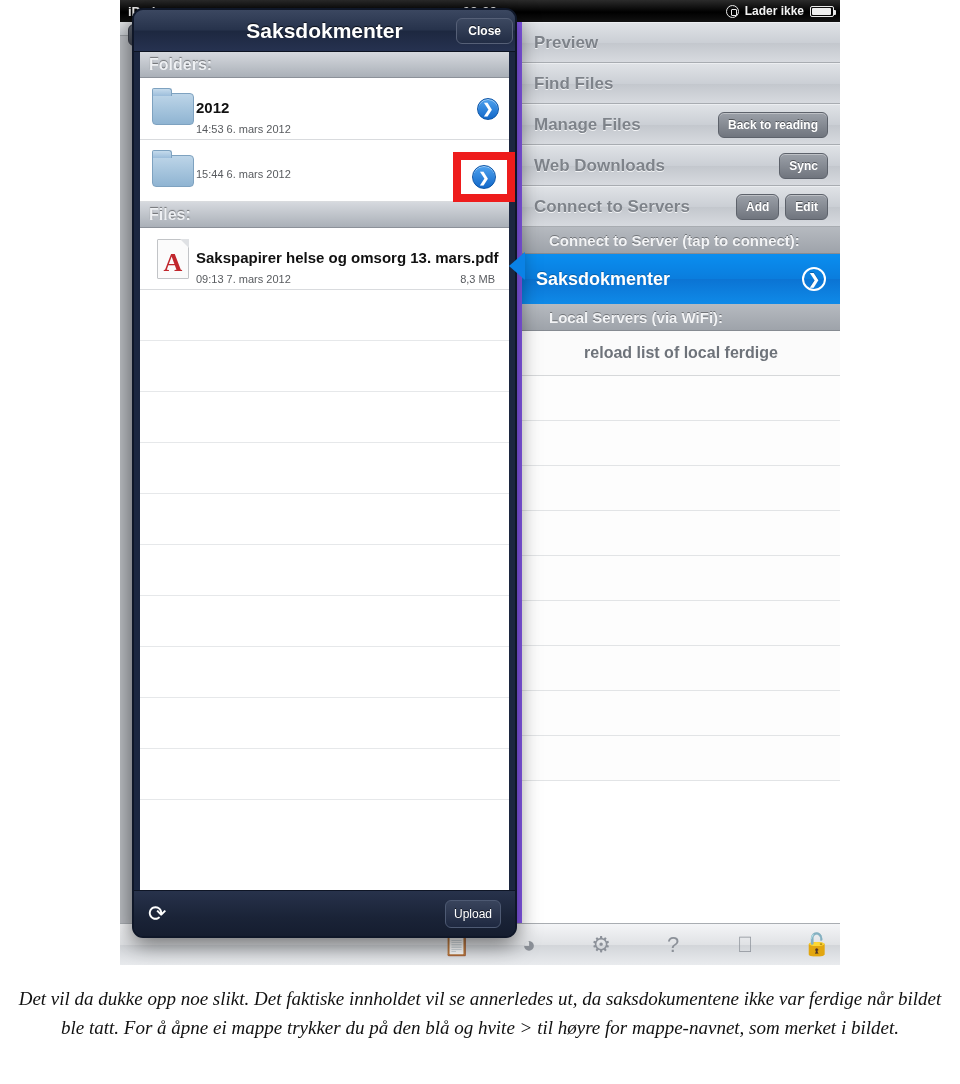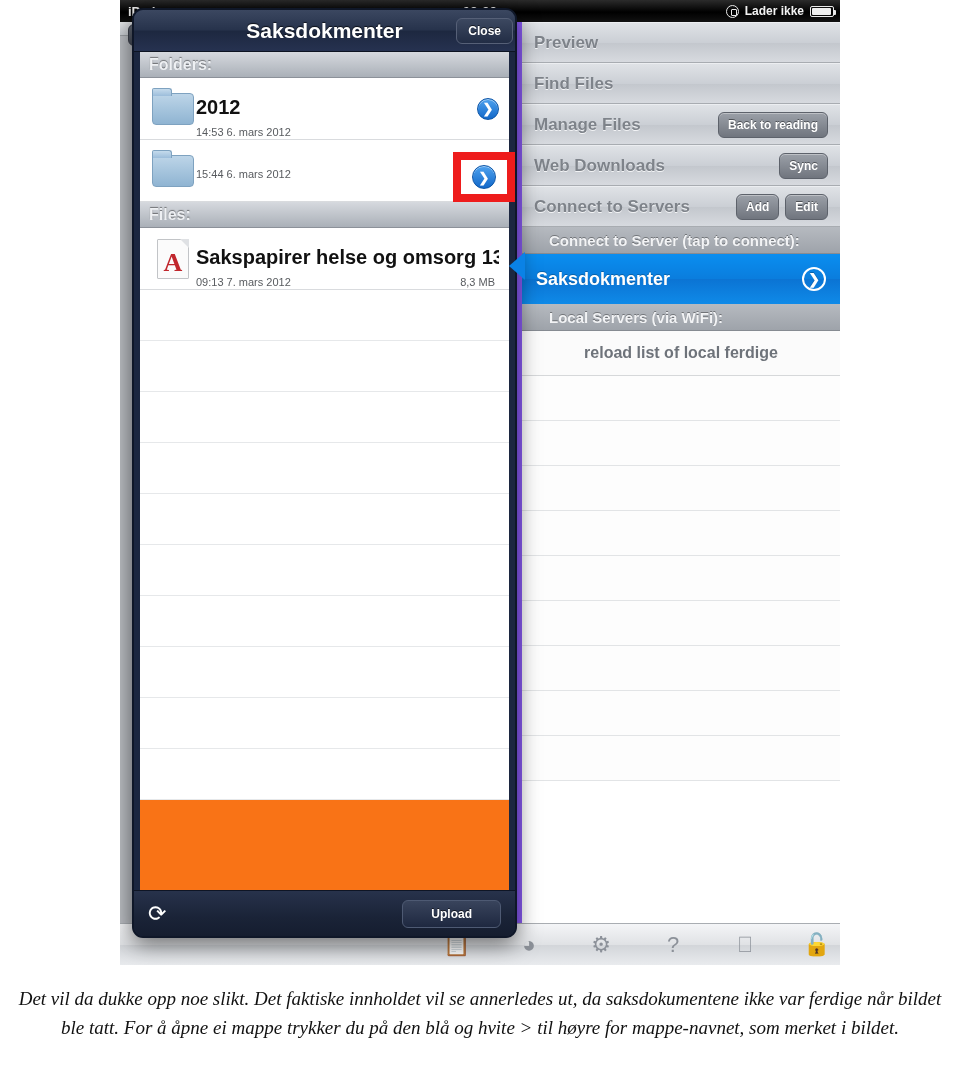--- a/index.html
+++ b/index.html
@@ -149,21 +149,21 @@
   .close-btn{
     position:absolute; right:2px; top:8px;
     padding:5px 11px; border-radius:6px;
     background: linear-gradient(to bottom,#3c4860,#222d45);
     border:1px solid #566077;
     color:#fff; font-size:12px; font-weight:bold;
     text-shadow:0 -1px 0 rgba(0,0,0,.6);
   }
   #list{
     position:absolute; left:6px; right:6px; top:42px; bottom:46px;
-    background:#f97316; overflow:hidden;
+    background:#ffffff; overflow:hidden;
   }
   .group-head{
     height:26px; display:flex; align-items:center; padding:0 9px;
     background: linear-gradient(to bottom,#d6d9de 0%, #aab0b8 100%);
     border-bottom:1px solid #8c9199;
     color:#eef0f3; font-size:16px; font-weight:bold;
     text-shadow:0 -1px 1px rgba(0,0,0,.45);
   }
   .item-row{
     position:relative; height:62px; display:flex; align-items:center;
@@ -185,21 +185,21 @@
     position:relative; border-radius:1px;
     display:flex;align-items:flex-end;justify-content:center;
   }
   .pdf-ico::before{
     content:""; position:absolute; right:-1px; top:-1px;
     border-width:0 9px 9px 0; border-style:solid;
     border-color: transparent #dfe1e4 transparent transparent;
   }
   .pdf-ico .a{ color:#c1272d; font-size:26px; font-weight:bold; font-family:"Liberation Serif",serif; line-height:1; margin-bottom:2px; }
   .meta{ flex:1; min-width:0; }
-  .meta .name{ font-size:20px; font-weight:bold; color:#111; white-space:nowrap; overflow:hidden;margin-top:16px; }
+  .meta .name{ font-size:15px; font-weight:bold; color:#111; white-space:nowrap; overflow:hidden;margin-top:16px; }
   .meta .sub{ margin-top:7px; font-size:11px; color:#585b5f; display:flex; }
   .meta .sub .size{ margin-left:auto; padding-right:4px; }
   .disclosure{
     width:22px;height:22px;border-radius:50%;
     background: linear-gradient(to bottom,#4ea2ef,#1268c9);
     border:1px solid #0d56a8;
     color:#fff; font-size:13px; font-weight:bold;
     display:flex;align-items:center;justify-content:center;
     box-shadow: inset 0 1px 0 rgba(255,255,255,.5);
     flex:0 0 22px; margin-left:6px;
@@ -208,24 +208,24 @@
 
   .modal-bottom{
     position:absolute; left:0; right:0; bottom:0; height:46px;
     background: linear-gradient(to bottom,#27324b 0%, #1a2337 60%, #151d2f 100%);
     border-top:1px solid #0e1525;
     display:flex; align-items:center; padding:0 14px;
   }
   .refresh{ color:#fff; font-size:22px; line-height:1; }
   .upload-btn{
     margin-left:auto;
-    padding:6px 28px; border-radius:6px;
+    padding:6px 8px; border-radius:6px;
     background: linear-gradient(to bottom,#39445c,#1e2840);
     border:1px solid #4e5a73;
-    color:#fff; font-size:12px; font-weight:bold;
+    color:#fff; font-size:12px; font-weight:normal;
     text-shadow:0 -1px 0 rgba(0,0,0,.6);
   }
 
   
   #redbox{
     position:absolute; left:333px; top:152px; width:62px; height:50px;
     border:8px solid #ee1c1c; background:#fff;
     z-index:40; pointer-events:none;
   }
   #redbox .inner-arrow{

